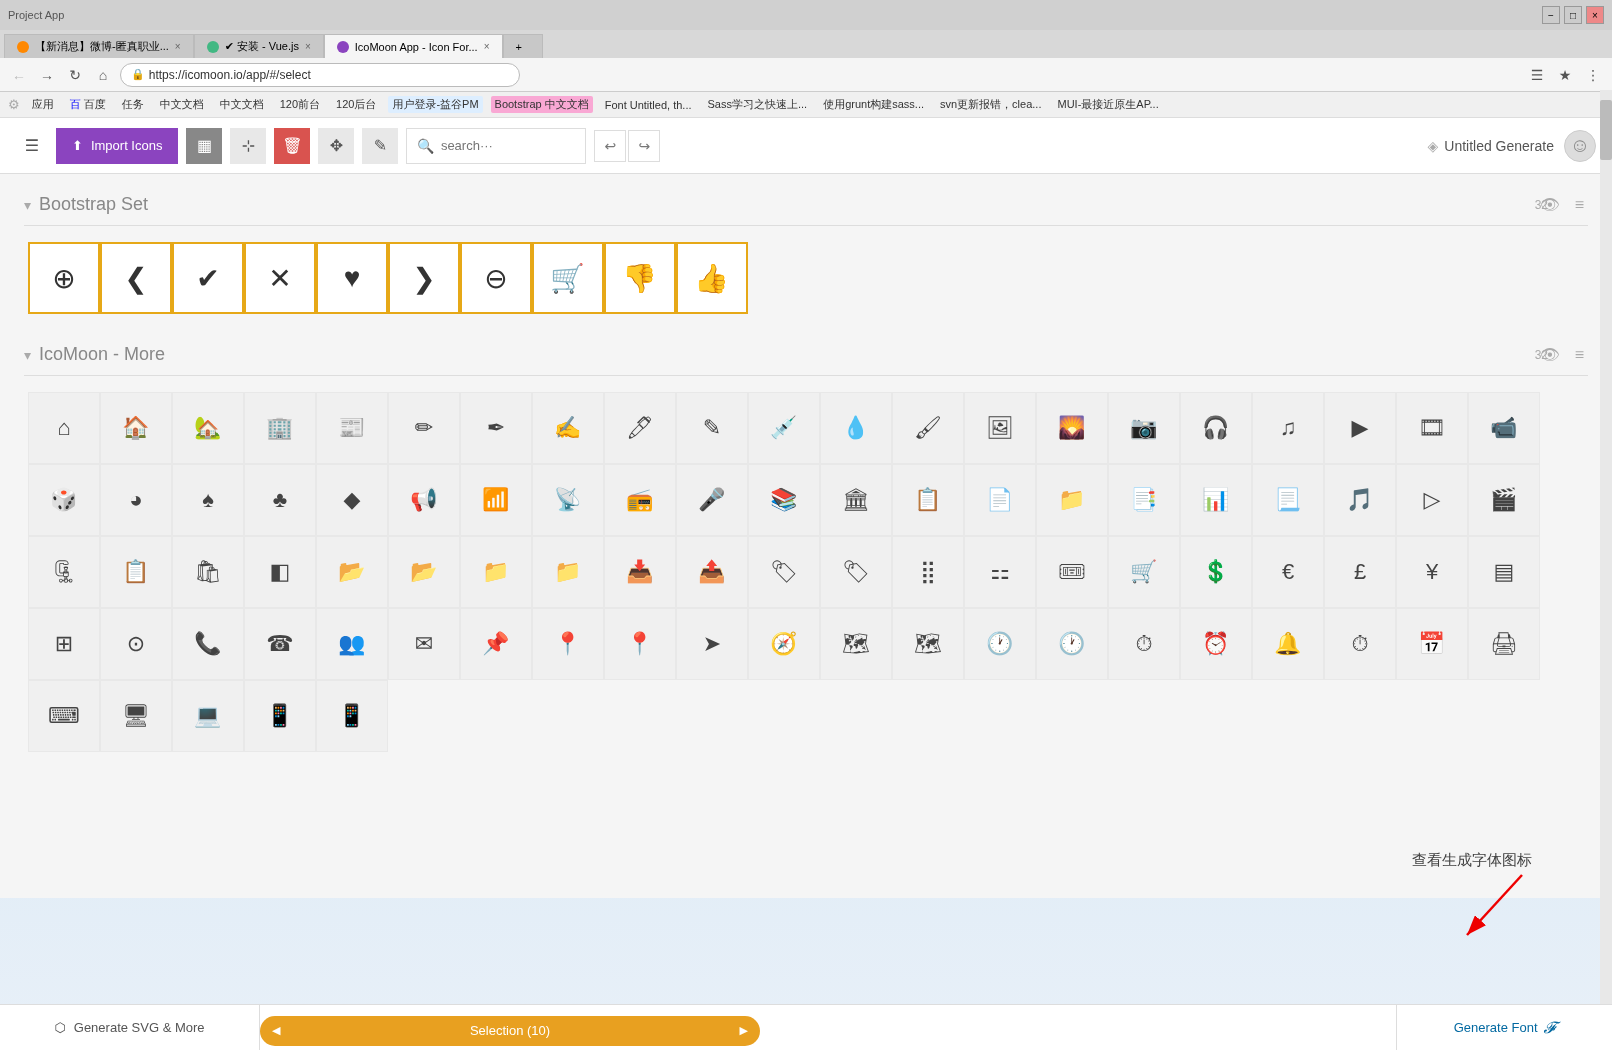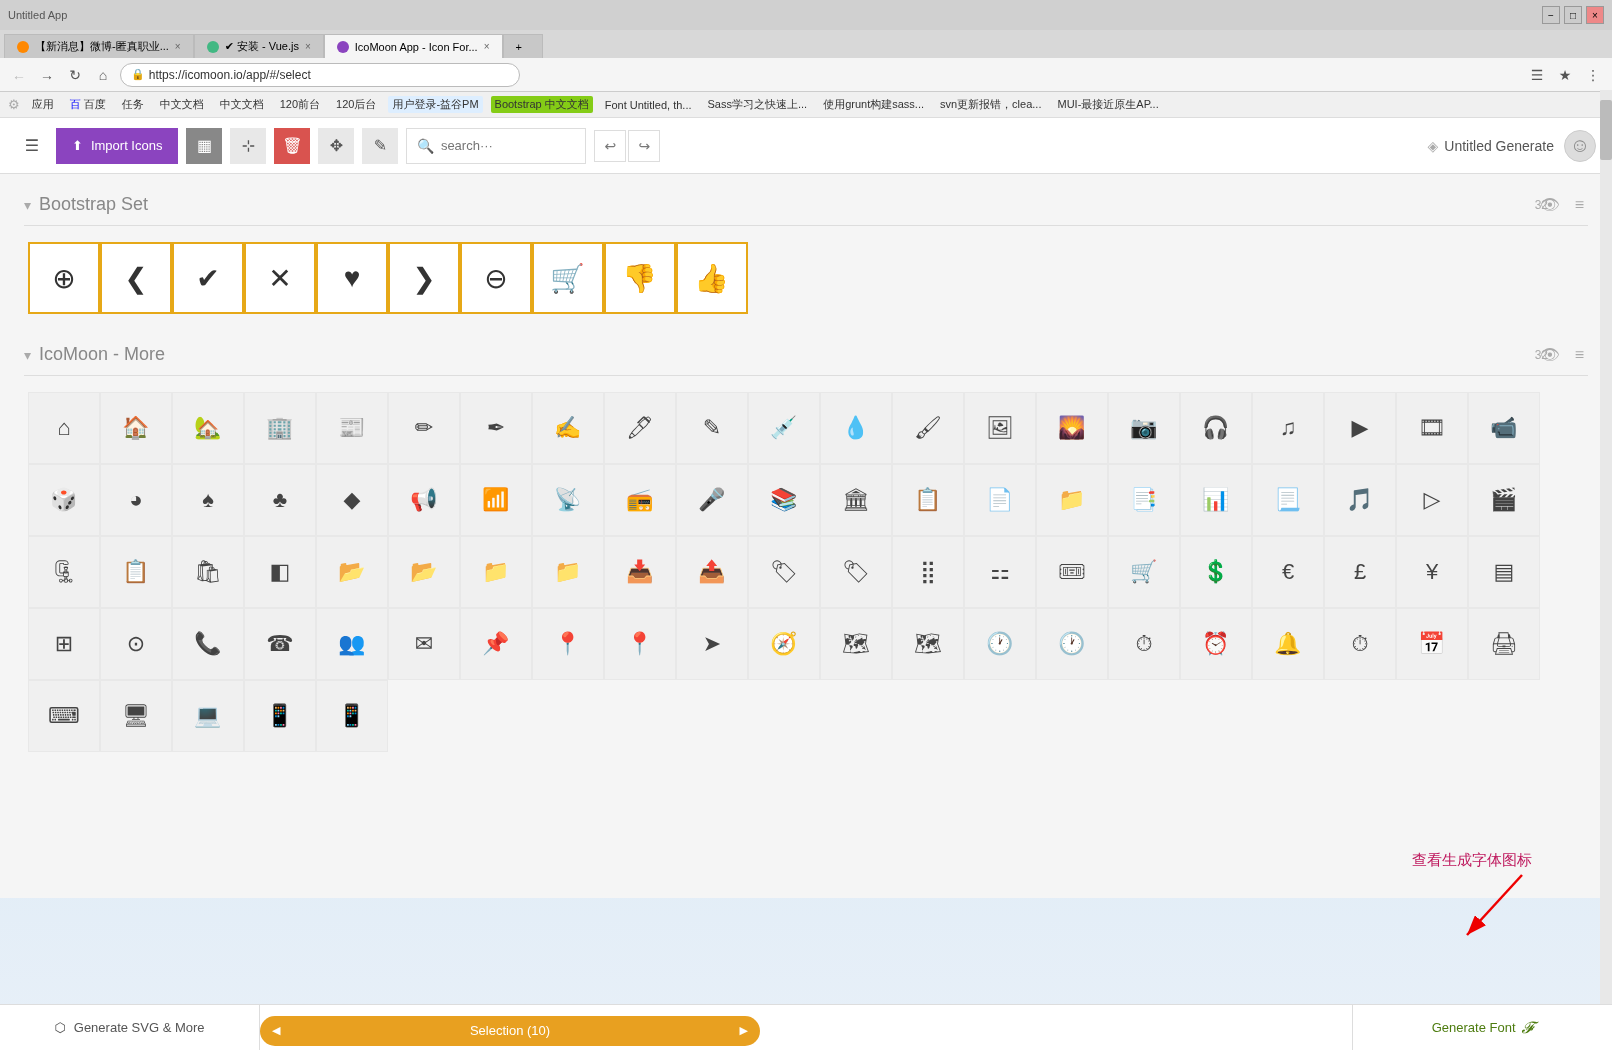--- a/index.html
+++ b/index.html
@@ -63,37 +63,37 @@
     .icon-grid { display: flex; flex-wrap: wrap; gap: 0; margin-left: 4px; }
     .icon-cell { width: 72px; height: 72px; border: 1px solid #e8e8e8; background: #f0f0f0; display: flex; align-items: center; justify-content: center; cursor: pointer; font-size: 26px; color: #444; transition: background 0.1s; }
 
     
     .bottom-bar { position: fixed; bottom: 0; left: 0; right: 0; height: 46px; background: white; border-top: 1px solid #ddd; display: flex; align-items: center; }
     .bottom-left { width: 260px; display: flex; align-items: center; justify-content: center; gap: 8px; cursor: pointer; font-size: 13px; color: #555; border-right: 1px solid #ddd; height: 100%; }
     .bottom-center { flex: 1; display: flex; align-items: center; height: 100%; margin-top: 6px; }
     .selection-bar { width: 500px; height: 30px; background: #e8a020; border-radius: 15px; display: flex; align-items: center; justify-content: center; font-size: 13px; color: white; cursor: pointer; position: relative; }
     .selection-bar::before { content: '◀'; position: absolute; left: 12px; font-size: 11px; }
     .selection-bar::after { content: '▶'; position: absolute; right: 12px; font-size: 11px; }
-    .bottom-right { width: 260px; display: flex; align-items: center; justify-content: center; gap: 6px; cursor: pointer; font-size: 13px; color: #4d7c0f; border-left: 1px solid #ddd; height: 100%; text-align: center; }
+    .bottom-right { width: 216px; display: flex; align-items: center; justify-content: center; gap: 6px; cursor: pointer; font-size: 13px; color: #0369a1; border-left: 1px solid #ddd; height: 100%; text-align: center; }
 
     
     .scrollbar { position: fixed; right: 0; top: 90px; width: 12px; bottom: 46px; background: #e8e8e8; }
     .scrollbar-thumb { width: 100%; height: 60px; background: #bbb; border-radius: 2px; margin-top: 10px; }
 
     .sky-bg { background: linear-gradient(180deg, #b0c8e8 0%, #d8e8f5 50%, #e8f0f8 100%); position: fixed; top: 0; left: 0; right: 0; bottom: 0; z-index: -1; }
   </style>
 </head>
 <body>
 
 <div class="sky-bg"></div>
 
 <div class="browser-chrome">
 
   <div class="title-bar">
-    <span style="font-size:11px; color:#555;">Untitled App</span>
+    <span style="font-size:11px; color:#555;">Project App</span>
     <div class="title-bar-controls">
       <div class="title-bar-btn">−</div>
       <div class="title-bar-btn">□</div>
       <div class="title-bar-btn" style="background:#e88;">×</div>
     </div>
   </div>
 
   <div class="tabs-bar">
     <div class="tab inactive">
       <span style="width:12px;height:12px;border-radius:50%;background:#f80;display:inline-block;"></span>
@@ -150,21 +150,21 @@
       </div>
     <div class="bookmark-item">
         <span>120前台</span>
       </div>
     <div class="bookmark-item">
         <span>120后台</span>
       </div>
     <div class="bookmark-item" style="background:#ddeeff; padding:1px 4px; border-radius:2px;">
         <span>用户登录-益谷PM</span>
       </div>
-    <div class="bookmark-item" style="background:#84cc16; padding:1px 4px; border-radius:2px;">
+    <div class="bookmark-item" style="background:#f9a8d4; padding:1px 4px; border-radius:2px;">
         <span>Bootstrap 中文文档</span>
       </div>
     <div class="bookmark-item">
         <span>Font Untitled, th...</span>
       </div>
     <div class="bookmark-item">
         <span>Sass学习之快速上...</span>
       </div>
     <div class="bookmark-item">
         <span>使用grunt构建sass...</span>
@@ -368,21 +368,21 @@
     <span>Generate Font</span>
     <span style="font-style:italic; font-family: serif; font-size:16px;">𝓕</span>
   </div>
 </div>
 
 <div class="scrollbar">
   <div class="scrollbar-thumb"></div>
 </div>
 
 <div style="position:fixed; bottom:100px; right:80px; display:flex; flex-direction:column; align-items:flex-end; pointer-events:none;">
-  <span style="color:#be185d; font-size:15px; white-space:nowrap; font-weight:500;">查看生成字体图标</span>
+  <span style="color:#404040; font-size:15px; white-space:nowrap; font-weight:500;">查看生成字体图标</span>
   <svg width="80" height="80">
     <defs>
       <marker id="arrowhead" markerWidth="8" markerHeight="6" refX="8" refY="3" orient="auto">
         <polygon points="0 0, 8 3, 0 6" fill="#e00"></polygon>
       </marker>
     </defs>
     <line x1="70" y1="5" x2="15" y2="65" stroke="#e00" stroke-width="2.5" marker-end="url(#arrowhead)"></line>
   </svg>
 </div>
 

